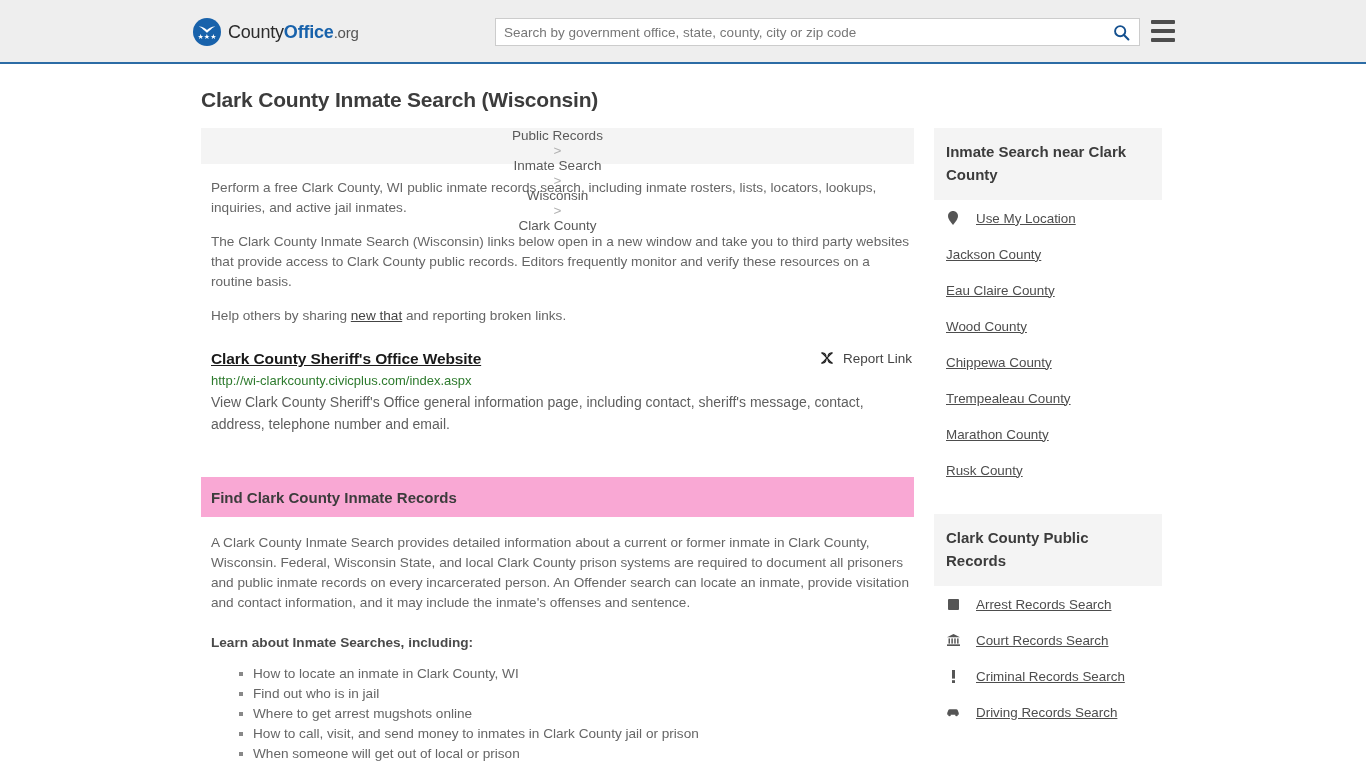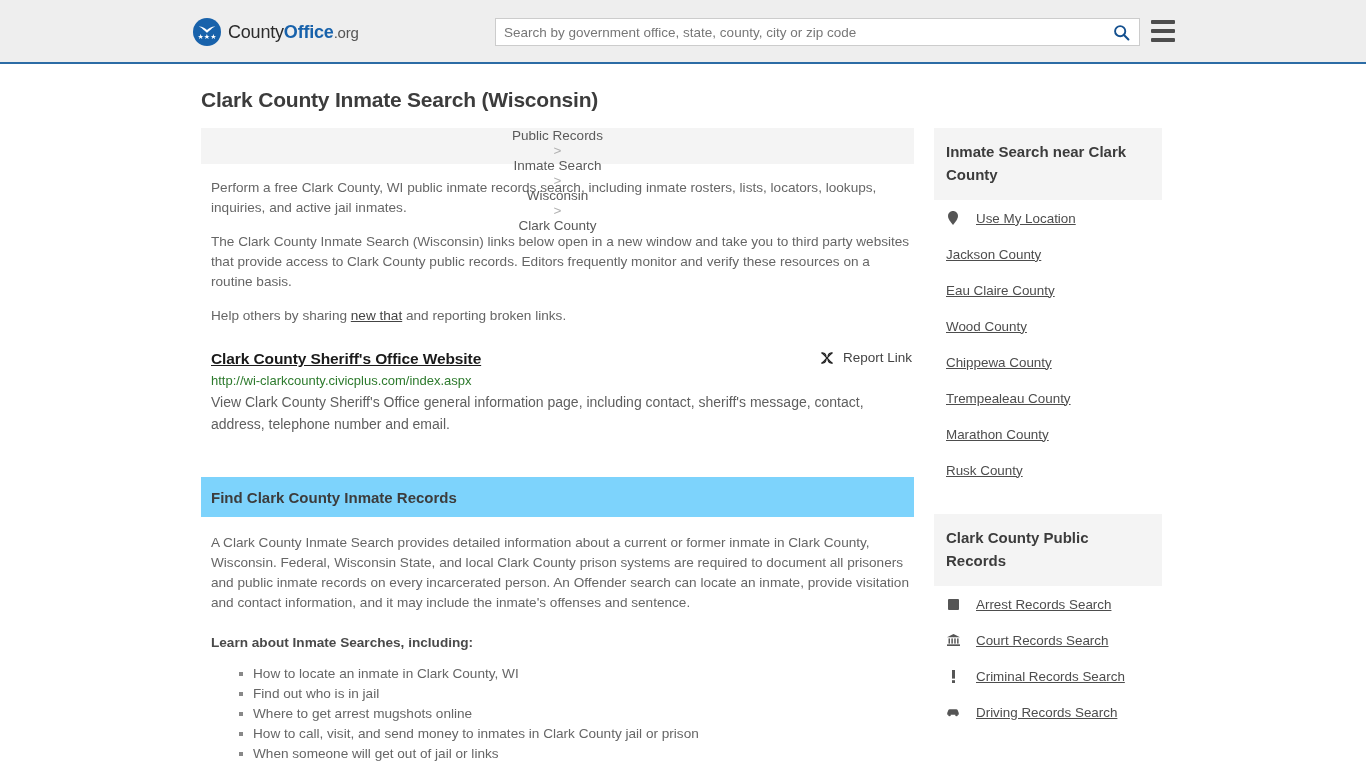--- a/index.html
+++ b/index.html
@@ -182,20 +182,21 @@
   }
   .result-title {
     font-size: 15.5px;
     font-weight: bold;
     color: #1a1a1a;
     text-decoration: underline;
     letter-spacing: -0.1px;
   }
   .report-link {
     display: flex;
+    align-items: center;
     gap: 8px;
     font-size: 13.5px;
     color: #444444;
     white-space: nowrap;
     margin-right: 2px;
     cursor: pointer;
   }
   .result-url {
     display: block;
     font-size: 13px;
@@ -206,21 +207,21 @@
   .result-desc {
     font-size: 14px;
     line-height: 22px;
     color: #5f5f5f;
     margin-top: 3px;
     max-width: 700px;
   }
 
   
   .section-head {
-    background: #7dd3fc;
+    background: #f9a8d4;
     height: 40px;
     display: flex;
     align-items: center;
     padding: 0 10px;
     font-size: 15px;
     font-weight: bold;
     color: #3c3c3c;
     margin-top: 42px;
   }
   .section-body { padding: 0 0 0 10px; }
@@ -357,21 +358,21 @@
         <section>
           <h2 class="section-head">Find Clark County Inmate Records</h2>
           <div class="section-body">
             <p class="para">A Clark County Inmate Search provides detailed information about a current or former inmate in Clark County, Wisconsin. Federal, Wisconsin State, and local Clark County prison systems are required to document all prisoners and public inmate records on every incarcerated person. An Offender search can locate an inmate, provide visitation and contact information, and it may include the inmate's offenses and sentence.</p>
             <p class="sub-head">Learn about Inmate Searches, including:</p>
             <ul class="bullets">
               <li>How to locate an inmate in Clark County, WI</li>
               <li>Find out who is in jail</li>
               <li>Where to get arrest mugshots online</li>
               <li>How to call, visit, and send money to inmates in Clark County jail or prison</li>
-              <li>When someone will get out of jail or links</li>
+              <li>When someone will get out of local or prison</li>
             </ul>
           </div>
         </section>
 
       </main>
 
       <aside class="col-side">
 
         <div class="side-head">Inmate Search near Clark County</div>
 

